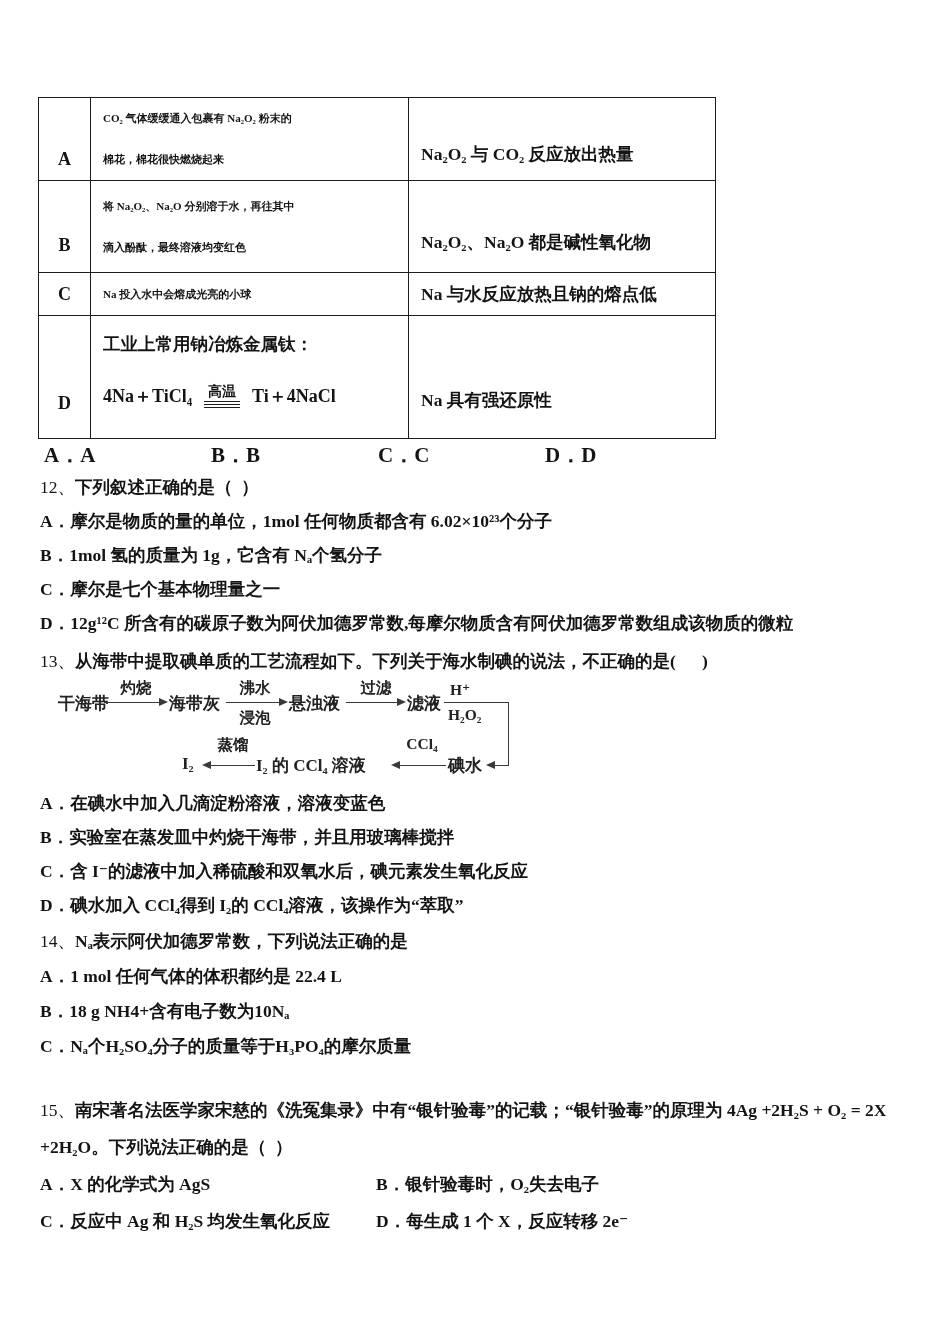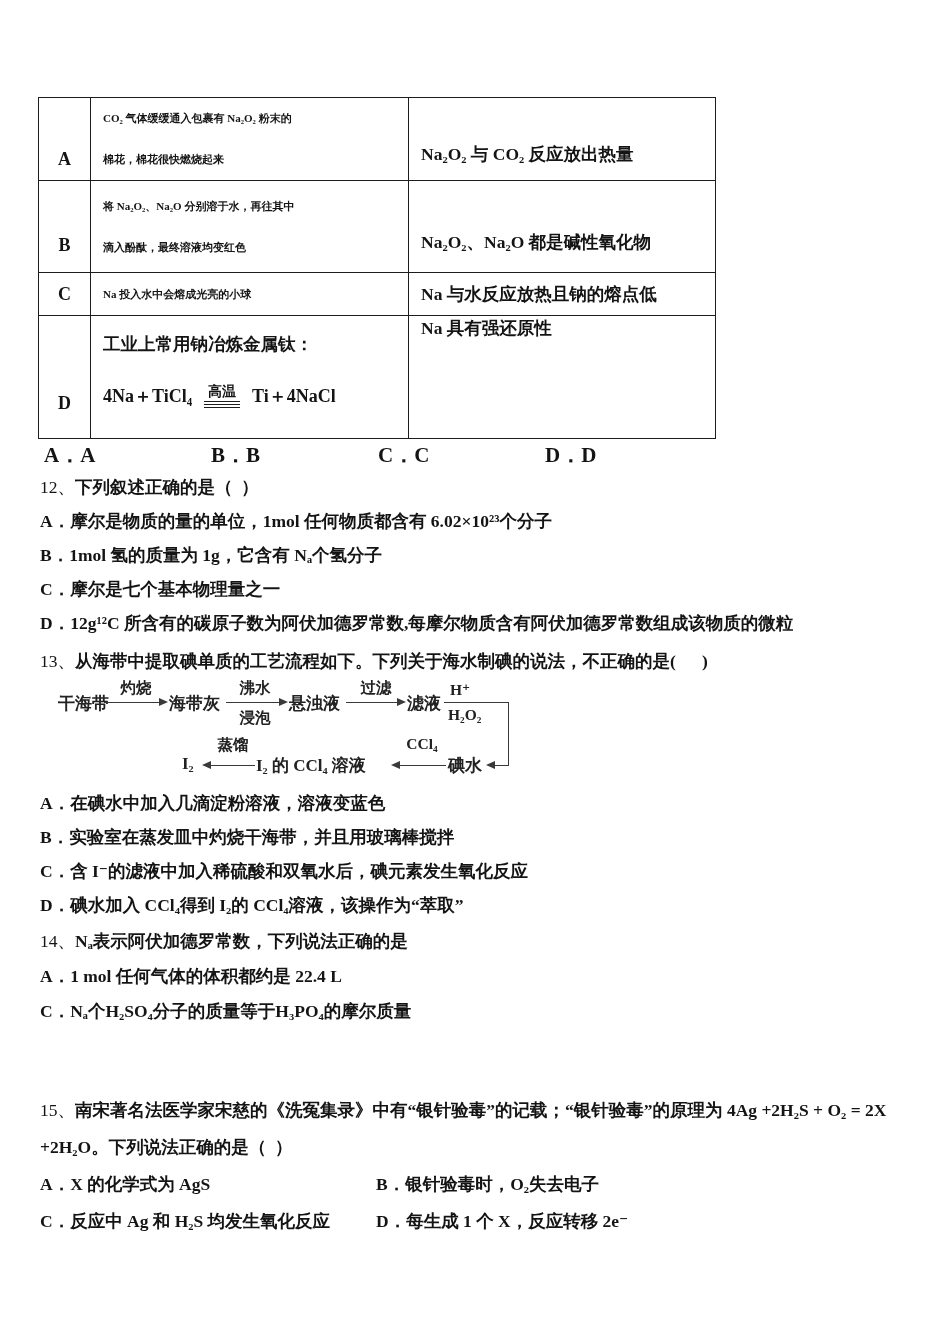--- a/index.html
+++ b/index.html
@@ -24,21 +24,21 @@
   .lab.va{align-items:flex-end;padding-bottom:10px;}
   .lab.vb{align-items:flex-end;padding-bottom:16px;}
   .lab.vc{align-items:center;}
   .lab.vd{align-items:flex-end;padding-bottom:24px;}
   .exp{padding-left:12px;font-size:11px;font-weight:700;display:flex;flex-direction:column;justify-content:center;}
   .tl{height:41px;line-height:41px;white-space:pre;}
   .con{padding-left:12px;font-size:17.5px;font-weight:700;display:flex;white-space:pre;}
   .con.va{align-items:flex-end;padding-bottom:14px;}
   .con.vb{align-items:flex-end;padding-bottom:18px;}
   .con.vc{align-items:center;}
-  .con.vd{padding-bottom:26px;}
+  .con.vd{align-items:flex-end;padding-bottom:26px;}
   .expd{padding-left:12px;font-size:17.5px;font-weight:700;display:flex;flex-direction:column;justify-content:flex-start;}
   .expd .tl{margin-top:10px;height:36px;line-height:36px;}
   .eqrow{display:flex;align-items:flex-end;margin-top:22px;font-size:18px;font-weight:700;white-space:pre;}
   .eqcond{display:inline-flex;flex-direction:column;align-items:center;margin:0 12px;}
   .eqcond-text{font-size:14px;font-weight:700;border-bottom:1.6px solid #1c1c1c;padding:0 4px 1px;line-height:16px;white-space:pre;text-align:right;}
   .eqdbl{width:100%;height:4px;border-top:1.6px solid #1c1c1c;border-bottom:1.6px solid #1c1c1c;margin-top:2px;box-sizing:border-box;}
 
   
   .answers{
     position:absolute;left:44px;top:441px;width:680px;
@@ -170,20 +170,21 @@
   <div class="qsec" style="top:786px;">
     <div class="qline">A．在碘水中加入几滴淀粉溶液，溶液变蓝色</div>
     <div class="qline">B．实验室在蒸发皿中灼烧干海带，并且用玻璃棒搅拌</div>
     <div class="qline">C．含 I⁻的滤液中加入稀硫酸和双氧水后，碘元素发生氧化反应</div>
     <div class="qline">D．碘水加入 CCl₄得到 I₂的 CCl₄溶液，该操作为“萃取”</div>
   </div>
 
   <div class="qsec" style="top:924px;">
     <div class="qline35"><span class="qnum">14、</span><span>Nₐ表示阿伏加德罗常数，下列说法正确的是</span></div>
     <div class="qline35">A．1 mol 任何气体的体积都约是 22.4 L</div>
+    <div class="qline35">B．18 g NH4+含有电子数为10Nₐ</div>
     <div class="qline35">C．Nₐ个H₂SO₄分子的质量等于H₃PO₄的摩尔质量</div>
   </div>
 
   <div class="qsec" style="top:1092px;">
     <div class="qline37"><span class="qnum">15、</span><span>南宋著名法医学家宋慈的《洗冤集录》中有“银针验毒”的记载；“银针验毒”的原理为 4Ag +2H₂S + O₂ = 2X</span></div>
     <div class="qline37">+2H₂O。下列说法正确的是（  ）</div>
     <div class="optgrid">
       <div class="qline37">A．X 的化学式为 AgS</div>
       <div class="qline37">B．银针验毒时，O₂失去电子</div>
     </div>

